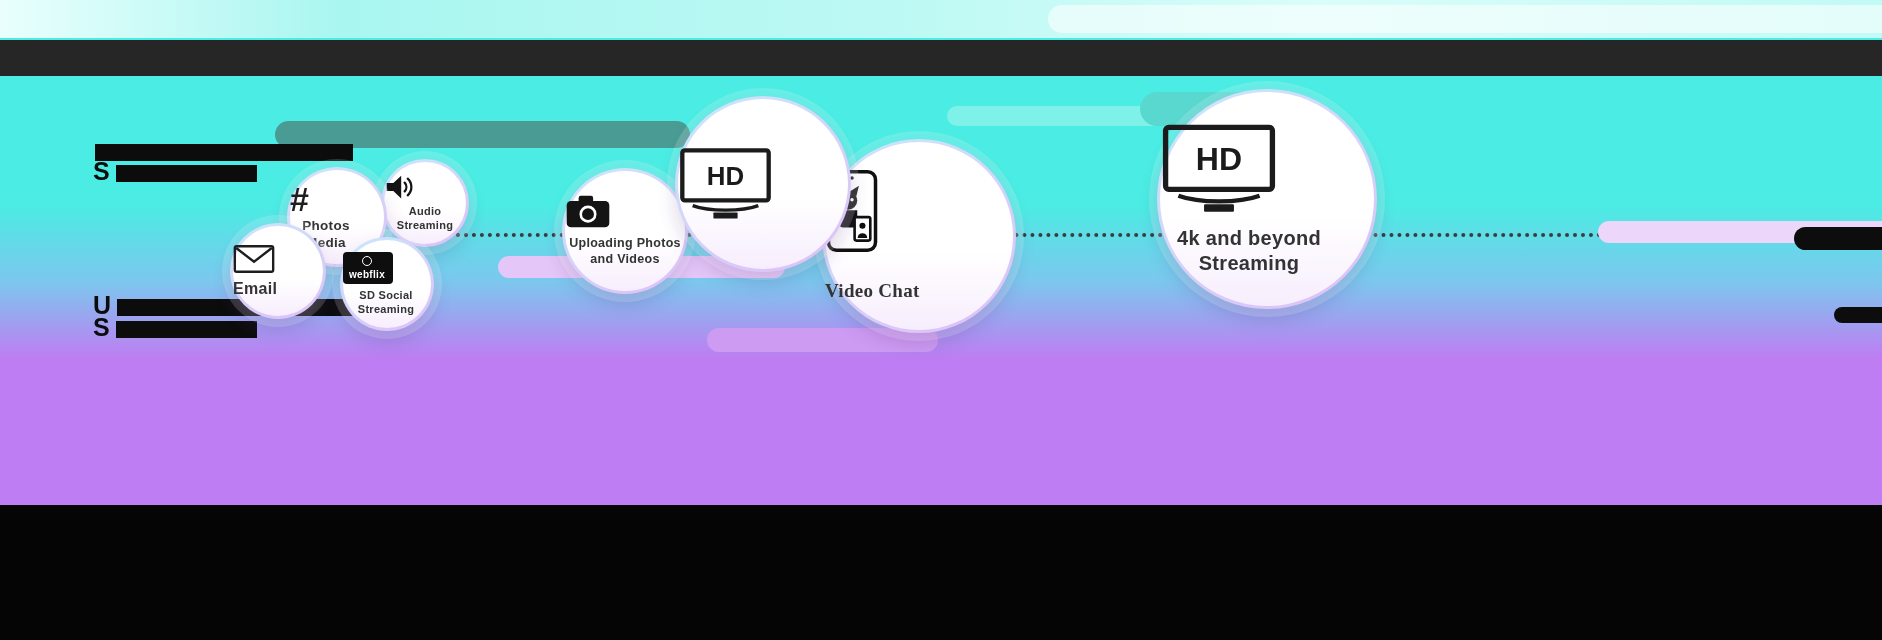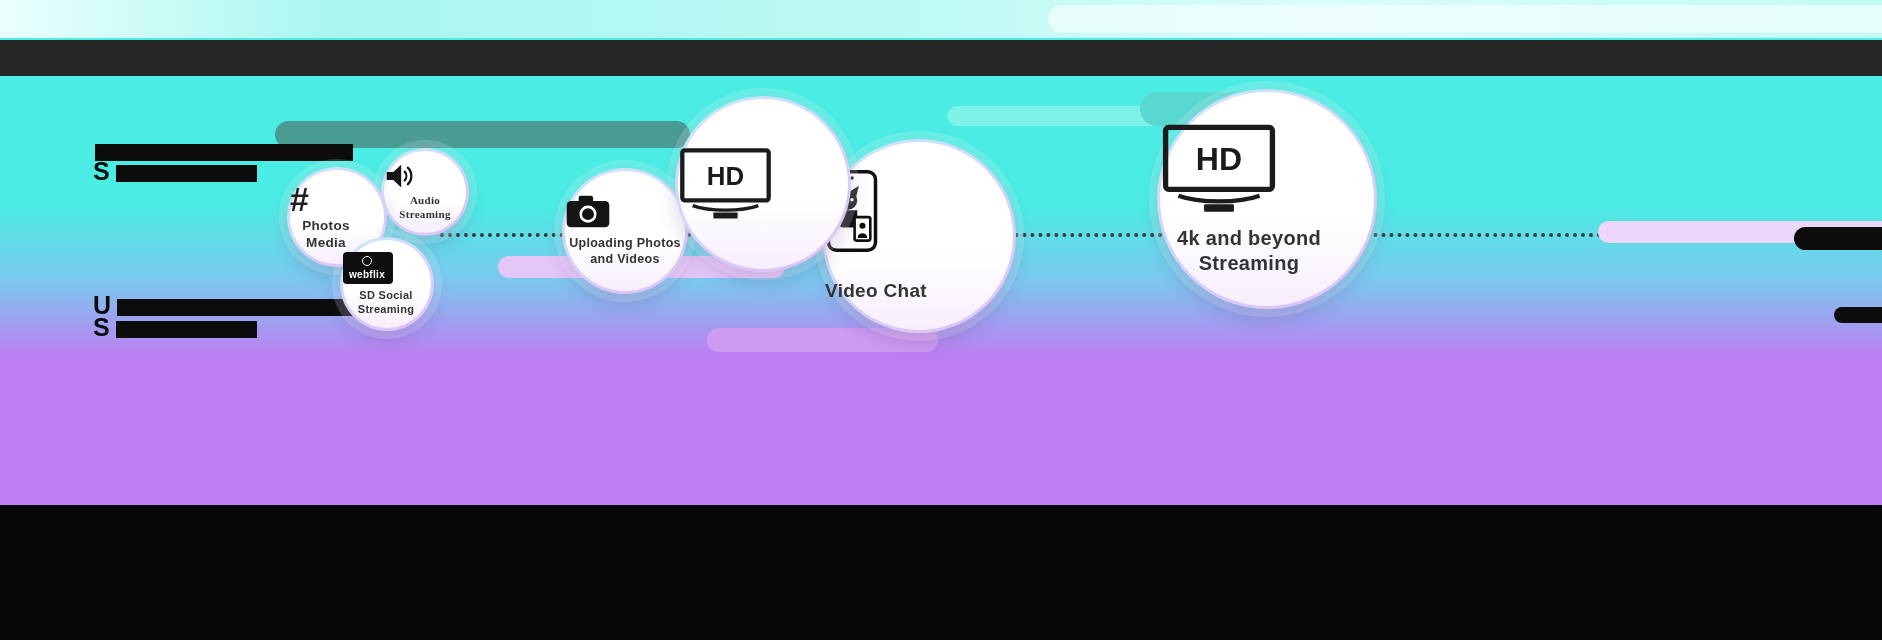--- a/index.html
+++ b/index.html
@@ -41,35 +41,35 @@
     box-sizing:border-box; position:absolute; border-radius:50%;
     border:3px solid transparent;
     background:linear-gradient(180deg,#ffffff 58%,#f7eefd 100%) padding-box,
                linear-gradient(150deg,#c9e9fb 0%,#ddc2f7 90%) border-box;
     box-shadow:0 0 0 8px rgba(255,255,255,.16), 0 10px 18px rgba(90,50,130,.22);
     display:flex; flex-direction:column; align-items:flex-start; justify-content:center;
     text-align:center; z-index:3; color:#2f2f2f;
   }
   .b-email  { left:230px; top:223px; width:96px;  height:96px;  z-index:6; }
   .b-social { left:287px; top:167px; width:100px; height:100px; z-index:4; }
-  .b-audio  { left:381px; top:148px; width:88px;  height:88px;  z-index:3;font-family:Liberation Serif, serif; }
+  .b-audio  { left:381px; top:159px; width:88px;  height:88px;  z-index:3; }
   .b-sd     { left:340px; top:237px; width:94px;  height:94px;  z-index:5; }
   .b-upload { left:562px; top:168px; width:126px; height:126px; z-index:3; }
   .b-hd     { left:675px; top:96px;  width:176px; height:176px; z-index:4; }
   .b-video  { left:822px; top:139px; width:194px; height:194px; z-index:3; }
   .b-4k     { left:1157px; top:89px; width:220px; height:220px; z-index:3; }
 
   .b-label { font-weight:700; line-height:1.25; letter-spacing:.3px; margin-top:6px; color:#333; }
   .lbl-email  { font-size:16px; margin-top:5px; }
   .lbl-social { font-size:13.5px; max-width:72px; margin-top:2px; }
   .lbl-audio  { font-size:11px; max-width:84px; margin-top:4px; }
   .lbl-sd     { font-size:11px; max-width:86px; margin-top:5px; }
   .lbl-upload { font-size:12.5px; max-width:122px; margin-top:6px; }
   .lbl-hd     { font-size:19px; max-width:112px; margin-top:8px; }
-  .lbl-video  { font-size:19px; margin-top:26px; }
+  .lbl-video  { font-size:19px; margin-top:26px;font-family:Liberation Serif, serif; }
   .lbl-4k     { font-size:20px; max-width:178px; margin-top:10px; }
 
   .hash { font-size:34px; font-weight:800; line-height:1; color:#1e1e1e; }
   .webflix { background:#0e0e0e; border-radius:4px; padding:4px 8px 4px 6px;
     display:flex; align-items:center; gap:4px;flex-direction:column; }
   .wf-circle { width:8px; height:8px; border:1.6px solid #fff; border-radius:50%; display:inline-block; }
   .wf-text { color:#fff; font-size:10px; font-weight:700; letter-spacing:.3px; line-height:1; }
 </style>
 </head>
 <body>
@@ -92,20 +92,27 @@
   <div class="pill pill-black2"></div>
 
   <div class="red-bar r1a"></div>
   <div class="red-letter rl1">S</div>
   <div class="red-bar r1b"></div>
   <div class="red-letter rl2">U</div>
   <div class="red-bar r2a"></div>
   <div class="red-letter rl3">S</div>
   <div class="red-bar r2b"></div>
 
+  <div class="bubble b-email">
+    <svg width="42" height="30" viewBox="0 0 46 32">
+      <rect x="2" y="2" width="42" height="28" rx="2" fill="none" stroke="#1e1e1e" stroke-width="2.6"></rect>
+      <path d="M3.5 4 L23 19 L42.5 4" fill="none" stroke="#1e1e1e" stroke-width="2.6"></path>
+    </svg>
+    <div class="b-label lbl-email">Email</div>
+  </div>
 
   <div class="bubble b-social">
     <div class="hash">#</div>
     <div class="b-label lbl-social">Photos Media</div>
   </div>
 
   <div class="bubble b-audio">
     <svg width="30" height="28" viewBox="0 0 34 32">
       <path d="M3 11.5 h7.5 l9 -8.5 v26 l-9 -8.5 H3 z" fill="#141414"></path>
       <path d="M23.5 11 a7.5 7.5 0 0 1 0 10" fill="none" stroke="#141414" stroke-width="2.6" stroke-linecap="round"></path>

